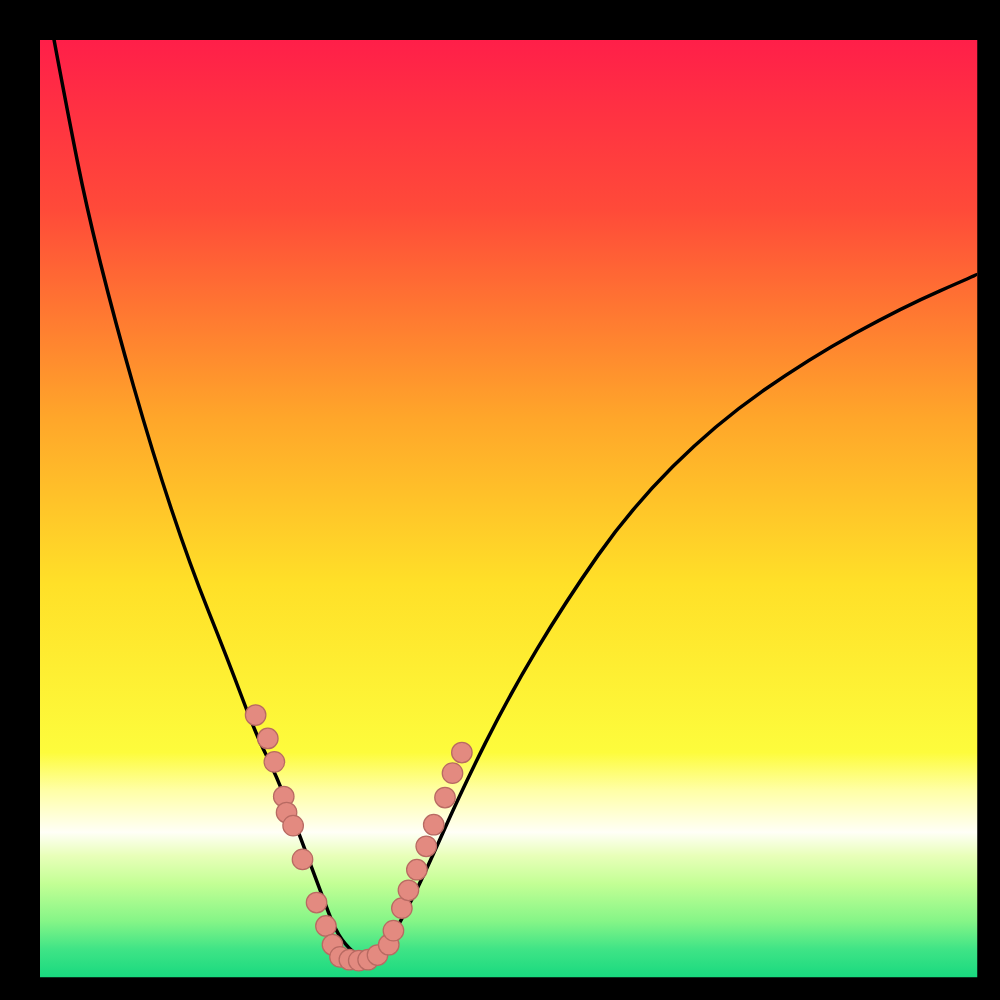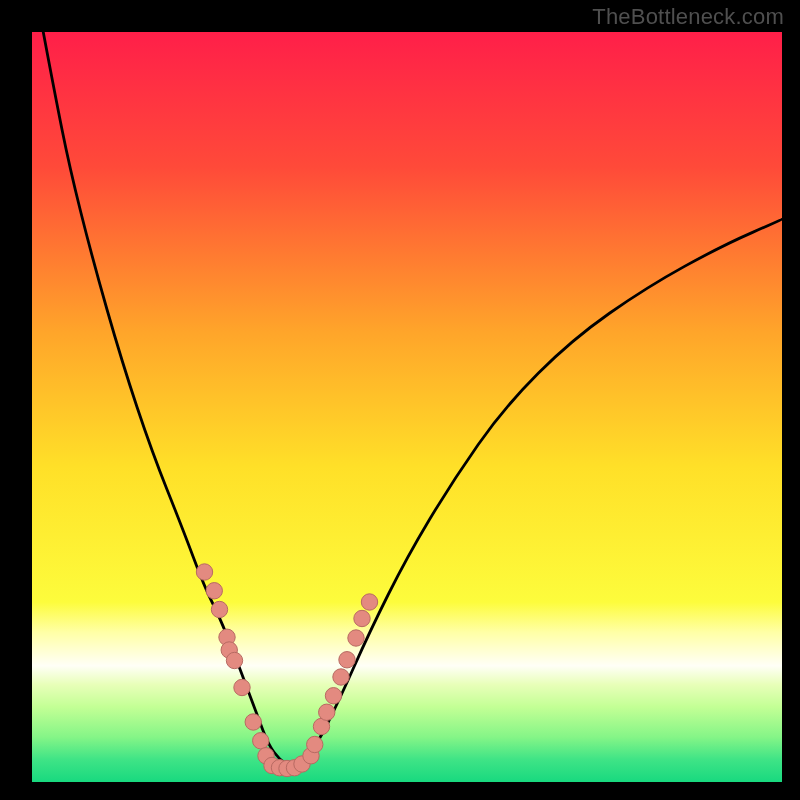--- a/index.html
+++ b/index.html
@@ -70,14 +70,13 @@
         <circle cx="294.75" cy="680.25" r="8.2" fill="#e38a80" stroke="#b86a62" stroke-width="1"></circle>
         <circle cx="301.50" cy="663.75" r="8.2" fill="#e38a80" stroke="#b86a62" stroke-width="1"></circle>
         <circle cx="309.00" cy="645.00" r="8.2" fill="#e38a80" stroke="#b86a62" stroke-width="1"></circle>
         <circle cx="315.00" cy="627.75" r="8.2" fill="#e38a80" stroke="#b86a62" stroke-width="1"></circle>
         <circle cx="324.00" cy="606.00" r="8.2" fill="#e38a80" stroke="#b86a62" stroke-width="1"></circle>
         <circle cx="330.00" cy="586.50" r="8.2" fill="#e38a80" stroke="#b86a62" stroke-width="1"></circle>
         <circle cx="337.50" cy="570.00" r="8.2" fill="#e38a80" stroke="#b86a62" stroke-width="1"></circle>
       </svg>
   </div>
 
-  <div class="watermark" style="right: 16px; top: 4px;">TheBottleneck.com</div>
 </div>
 
 </body></html>

